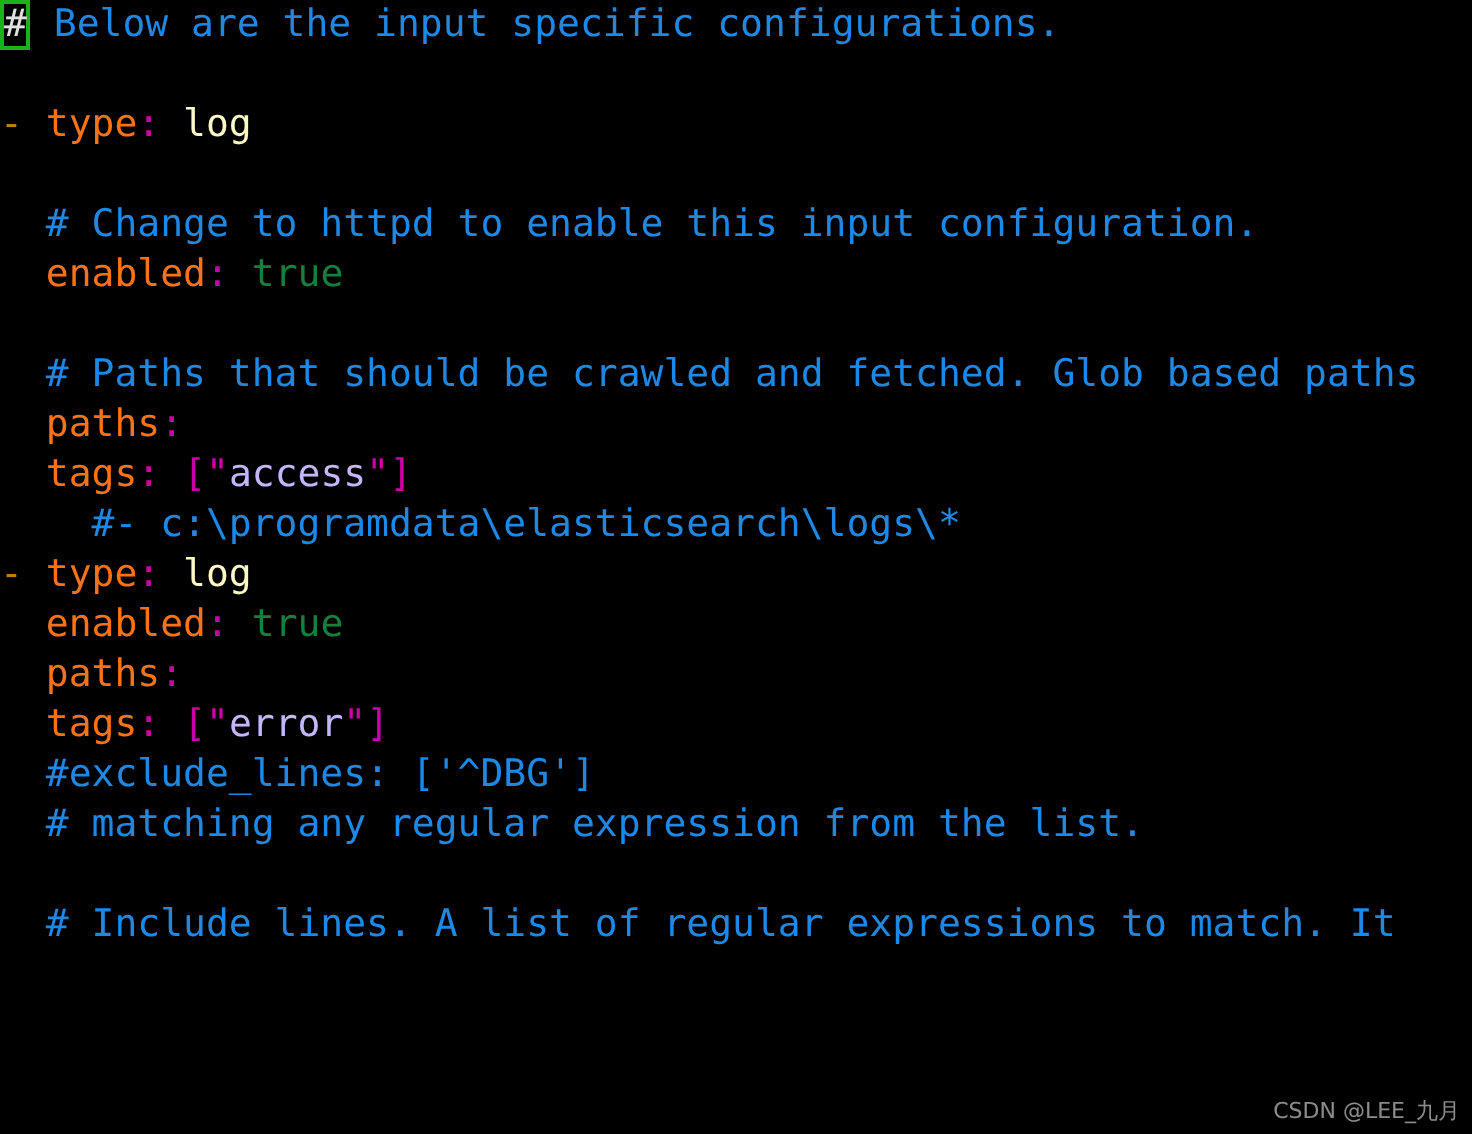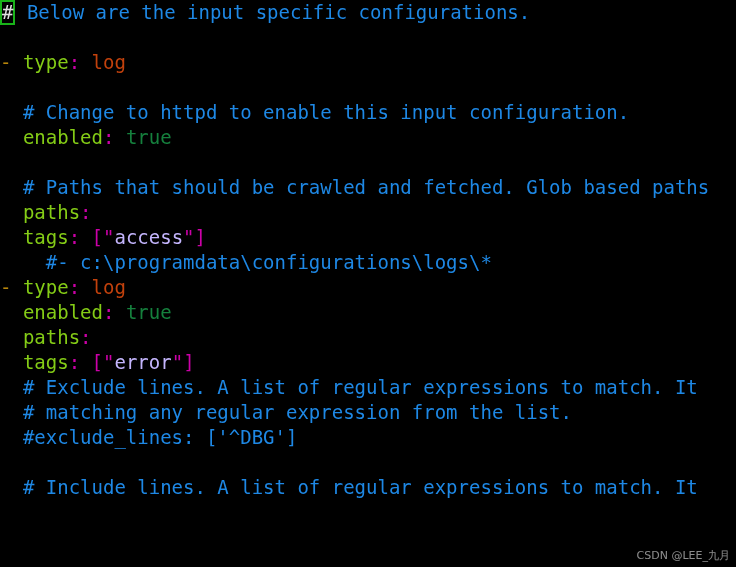--- a/index.html
+++ b/index.html
@@ -32,23 +32,23 @@
     height: 25px;
     line-height: 25px;
     white-space: pre;
     font-size: 19px;
     letter-spacing: 0px;
     font-family: "DejaVu Sans Mono", "Liberation Mono", monospace;
     overflow: visible;
   }
   .tok { white-space: pre; }
   .c-comment  { color: #1e88e5; }
-  .c-key      { color: #84cc16; }
+  .c-key      { color: #f97316; }
   .c-punct    { color: #cc00a8; }
-  .c-plain    { color: #c2410c; }
+  .c-plain    { color: #fef9c3; }
   .c-bool     { color: #15803d; }
   .c-dash     { color: #b8860b; }
   .c-str      { color: #c4b5fd; }
   .cursor {
     display: inline-block;
     position: relative;
     color: #e0e0e0;
     box-sizing: border-box;
     border: 2px solid #19b319;
     margin: 0;
@@ -76,25 +76,24 @@
       <div class="line"><span class="cursor">#</span><span class="tok c-comment"> Below are the input specific configurations.</span></div>
       <div class="line"><span class="tok c-plain"></span></div>
       <div class="line"><span class="tok c-dash">- </span><span class="tok c-key">type</span><span class="tok c-punct">:</span><span class="tok c-plain"> log</span></div>
       <div class="line"><span class="tok c-plain"></span></div>
       <div class="line"><span class="tok c-comment">  # Change to httpd to enable this input configuration.</span></div>
       <div class="line"><span class="tok c-plain">  </span><span class="tok c-key">enabled</span><span class="tok c-punct">:</span><span class="tok c-plain"> </span><span class="tok c-bool">true</span></div>
       <div class="line"><span class="tok c-plain"></span></div>
       <div class="line"><span class="tok c-comment">  # Paths that should be crawled and fetched. Glob based paths</span></div>
       <div class="line"><span class="tok c-plain">  </span><span class="tok c-key">paths</span><span class="tok c-punct">:</span></div>
       <div class="line"><span class="tok c-plain">  </span><span class="tok c-key">tags</span><span class="tok c-punct">:</span><span class="tok c-plain"> </span><span class="tok c-punct">[</span><span class="tok c-punct">"</span><span class="tok c-str">access</span><span class="tok c-punct">"</span><span class="tok c-punct">]</span></div>
-      <div class="line"><span class="tok c-comment">    #- c:\programdata\configurations\logs\*</span></div>
+      <div class="line"><span class="tok c-comment">    #- c:\programdata\elasticsearch\logs\*</span></div>
       <div class="line"><span class="tok c-dash">- </span><span class="tok c-key">type</span><span class="tok c-punct">:</span><span class="tok c-plain"> log</span></div>
       <div class="line"><span class="tok c-plain">  </span><span class="tok c-key">enabled</span><span class="tok c-punct">:</span><span class="tok c-plain"> </span><span class="tok c-bool">true</span></div>
       <div class="line"><span class="tok c-plain">  </span><span class="tok c-key">paths</span><span class="tok c-punct">:</span></div>
       <div class="line"><span class="tok c-plain">  </span><span class="tok c-key">tags</span><span class="tok c-punct">:</span><span class="tok c-plain"> </span><span class="tok c-punct">[</span><span class="tok c-punct">"</span><span class="tok c-str">error</span><span class="tok c-punct">"</span><span class="tok c-punct">]</span></div>
-      <div class="line"><span class="tok c-comment">  # Exclude lines. A list of regular expressions to match. It</span></div>
+      <div class="line"><span class="tok c-comment">  #exclude_lines: ['^DBG']</span></div>
       <div class="line"><span class="tok c-comment">  # matching any regular expression from the list.</span></div>
-      <div class="line"><span class="tok c-comment">  #exclude_lines: ['^DBG']</span></div>
       <div class="line"><span class="tok c-plain"></span></div>
       <div class="line"><span class="tok c-comment">  # Include lines. A list of regular expressions to match. It</span></div>
     </div>
   <div id="watermark">CSDN @LEE_九月</div>
 </div>
 
 </body></html>

